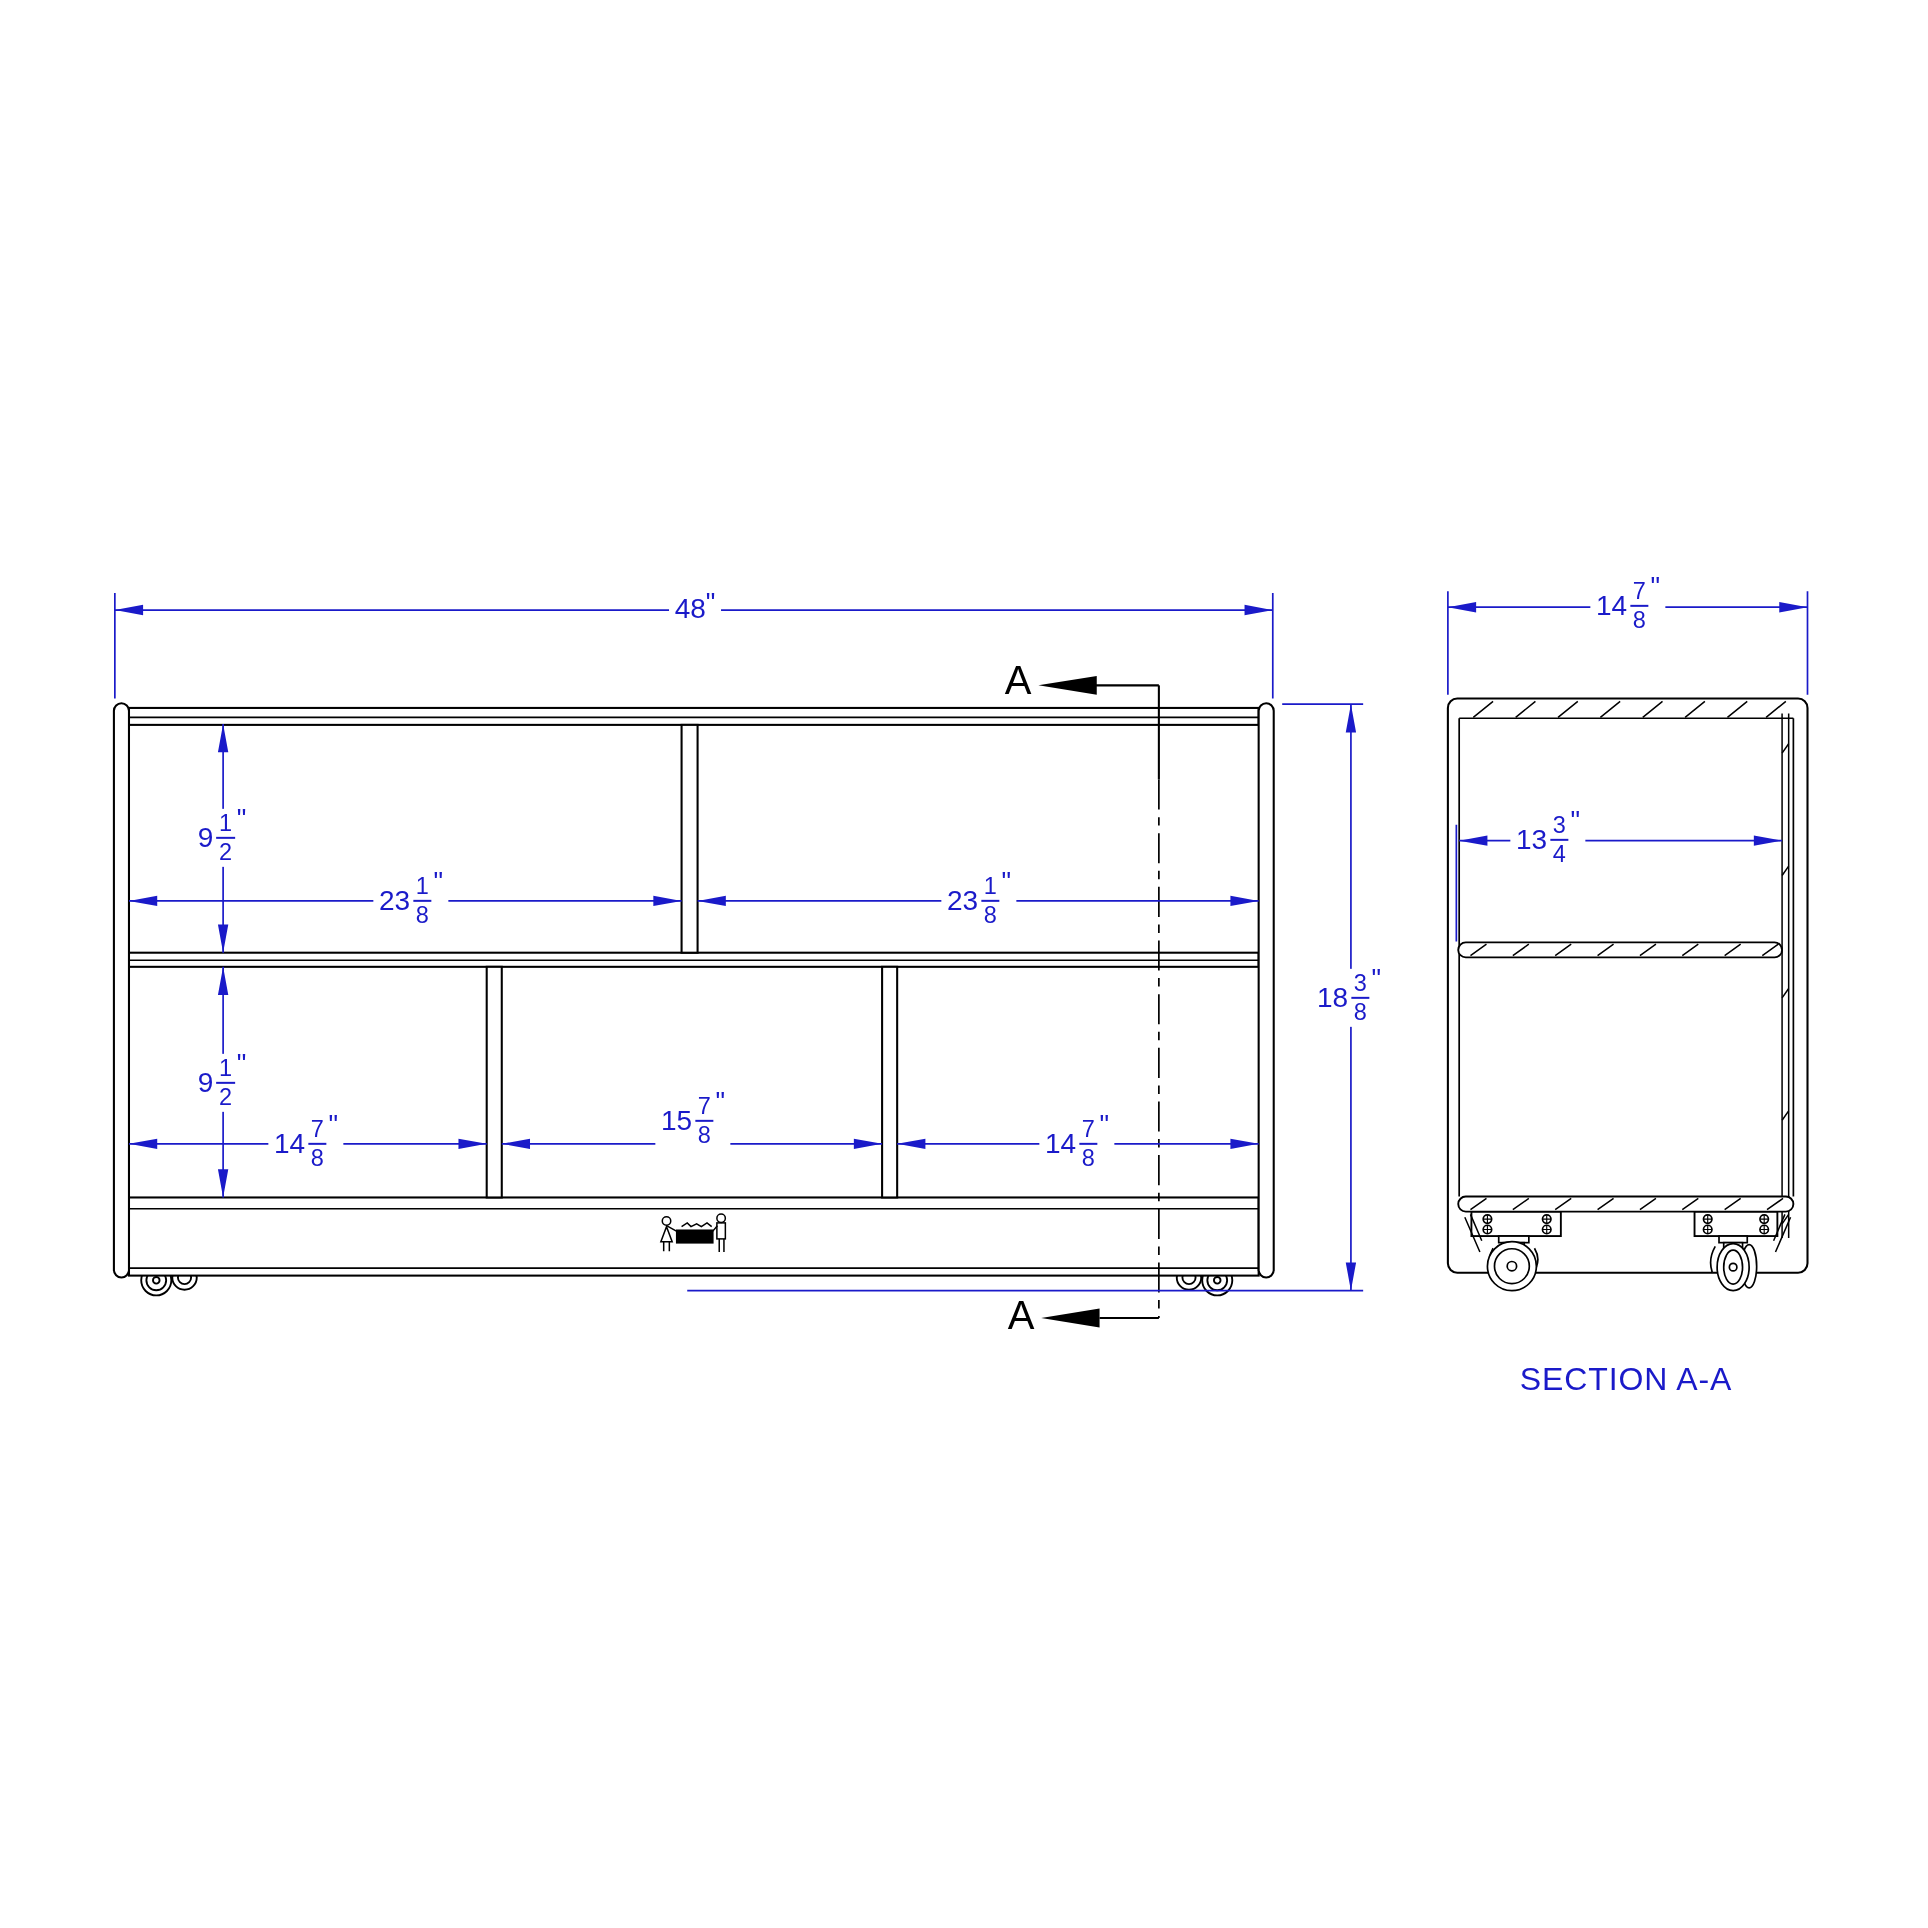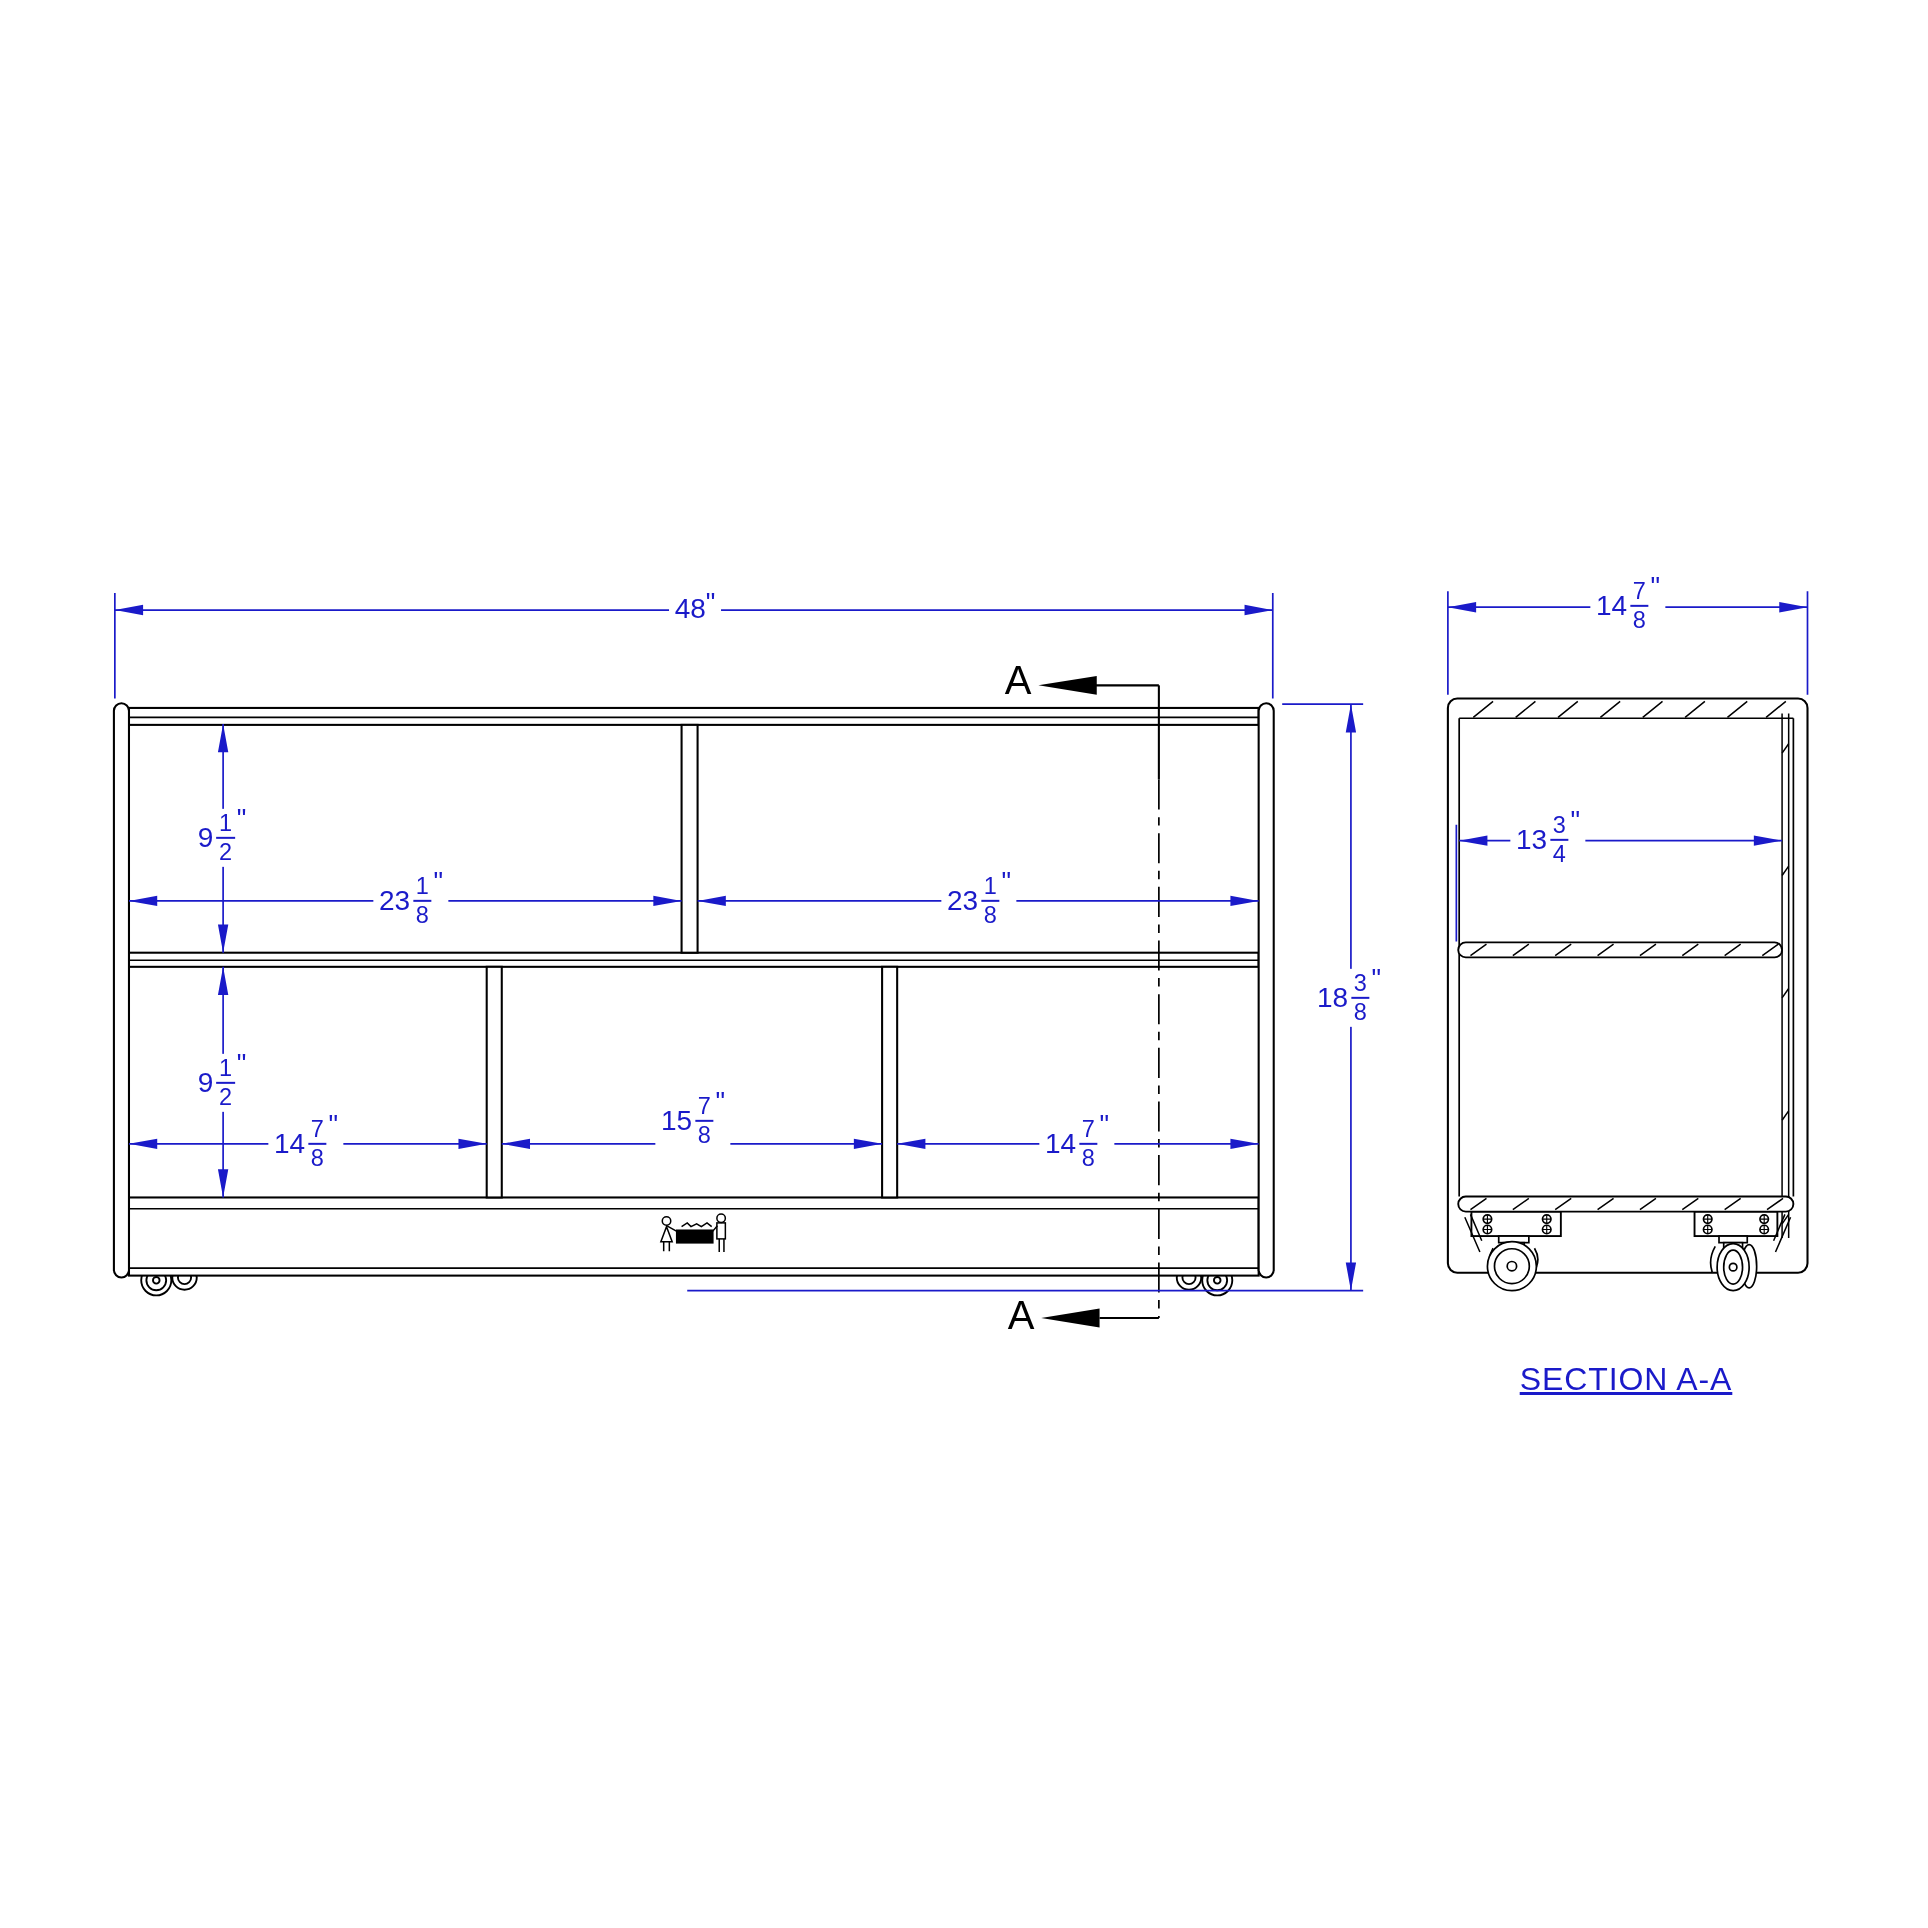--- a/index.html
+++ b/index.html
@@ -33,21 +33,20 @@
   .marker{
     position:absolute;transform:translate(-50%,-50%);
     color:#000;font-size:40px;line-height:1;z-index:5;background:#fff;
     padding:0 1.9px;
   }
   
   .view-label{
     position:absolute;transform:translate(-50%,-50%);
     color:#1a1ac9;font-size:32px;line-height:1;letter-spacing:0.9px;z-index:5;
     white-space:nowrap;
-    text-decoration:underline;
   }
 </style>
 </head>
 <body>
 
 <div class="sheet">
 
   <svg width="1928" height="1928" viewBox="0 0 2048 2048">
 
     <g stroke="#000" fill="none">

